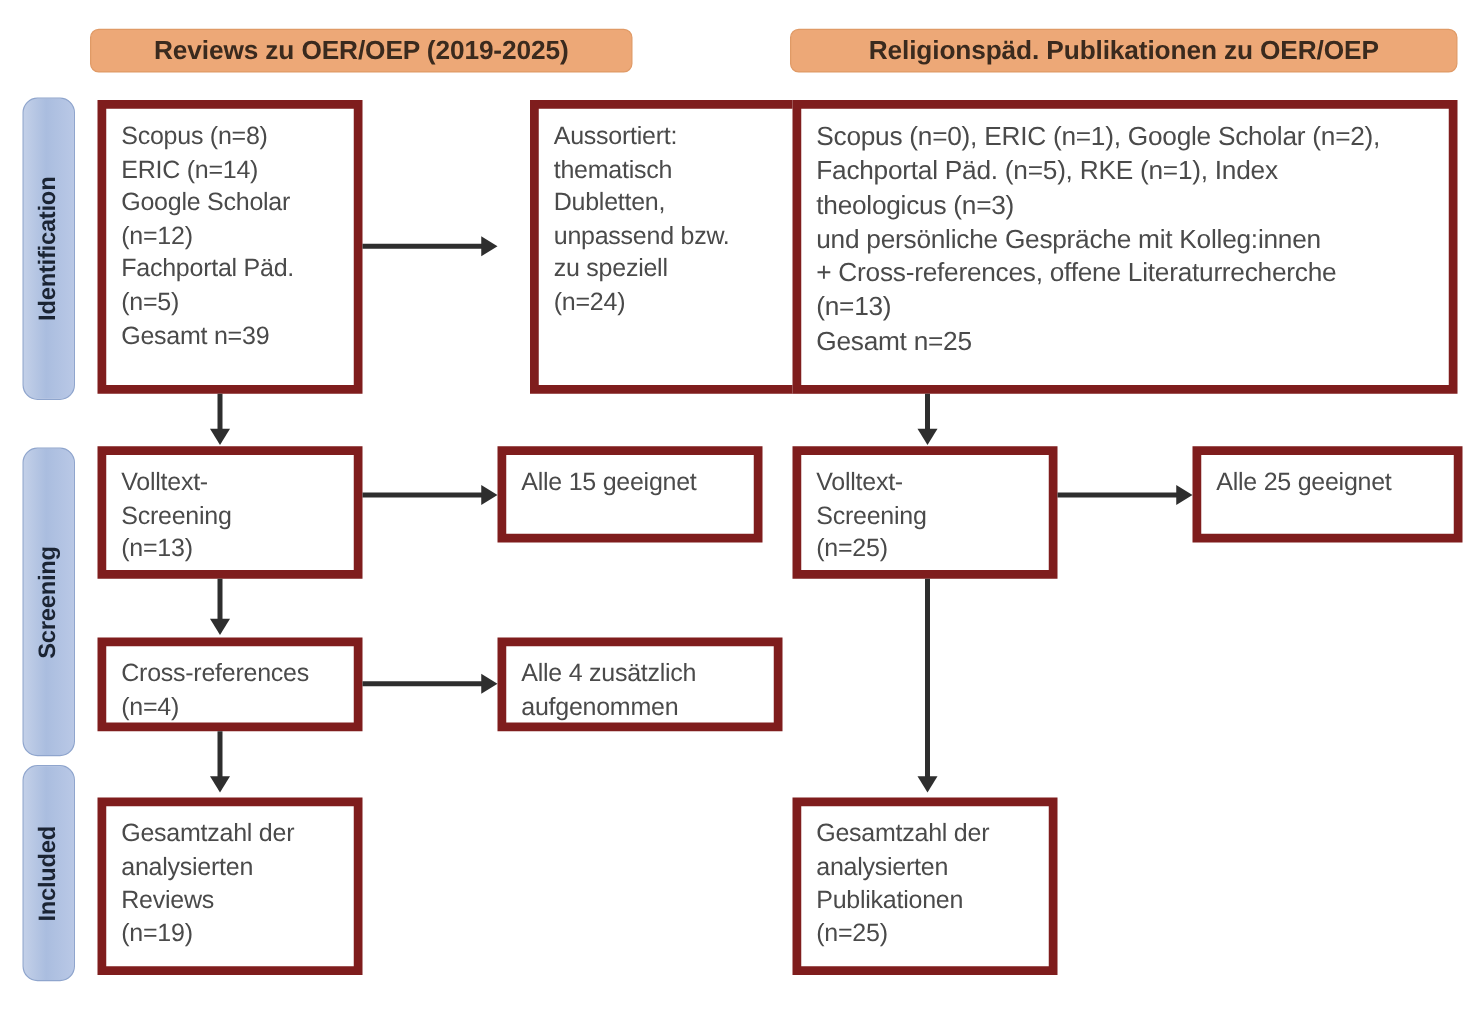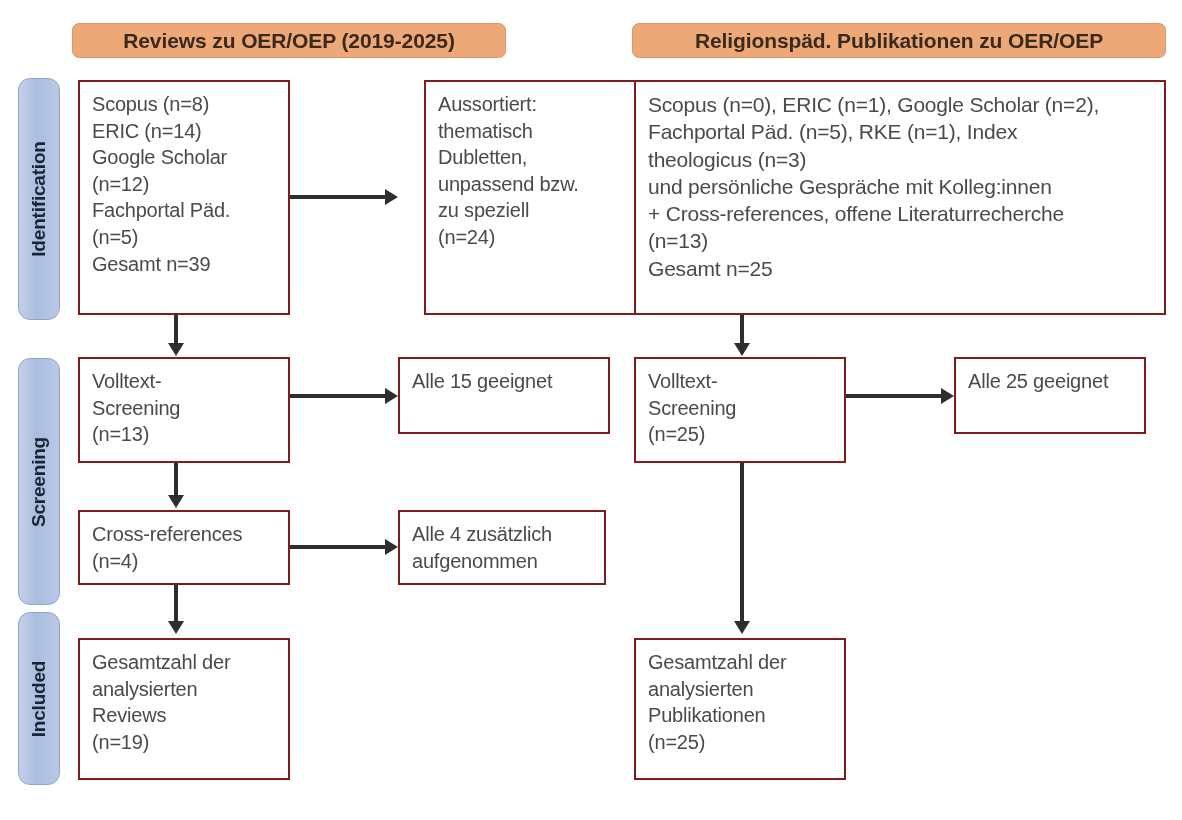--- a/index.html
+++ b/index.html
@@ -59,44 +59,44 @@
     letter-spacing: -0.2px;
   }
   #stage-identification { top: 78px;  height: 242px; }
   #stage-screening      { top: 358px; height: 247px; }
   #stage-included       { top: 612px; height: 173px; }
 
   
   .flow-box {
     position: absolute;
     background: #ffffff;
-    border: 2px solid #7f1d1d;
+    border: 7px solid #7f1d1d;
     box-sizing: border-box;
     padding: 9px 10px 6px 12px;
     color: #4a4a4a;
     font-size: 20px;
     line-height: 1.33;
     letter-spacing: -0.2px;
     overflow: hidden;
   }
   .flow-box .line { display: block; white-space: pre-wrap; }
 
   
   #box-left-sources   { left: 78px;  top: 80px;  width: 212px; height: 235px; }
   #box-left-excluded  { left: 398px; top: 80px;  width: 256px; height: 235px; margin-left: 26px; }
   #box-left-fulltext  { left: 78px;  top: 357px; width: 212px; height: 106px; }
   #box-left-all15     { left: 398px; top: 357px; width: 212px; height: 77px; }
   #box-left-crossref  { left: 78px;  top: 510px; width: 212px; height: 75px; }
-  #box-left-all4      { left: 398px; top: 510px; width: 208px; height: 75px; }
+  #box-left-all4      { left: 398px; top: 510px; width: 228px; height: 75px; }
   #box-left-included  { left: 78px;  top: 638px; width: 212px; height: 142px; }
 
   
   #box-right-sources  { left: 634px; top: 80px;  width: 532px; height: 235px; }
   #box-right-fulltext { left: 634px; top: 357px; width: 212px; height: 106px; }
-  #box-right-all25    { left: 954px; top: 357px; width: 192px; height: 77px; }
+  #box-right-all25    { left: 954px; top: 357px; width: 216px; height: 77px; }
   #box-right-included { left: 634px; top: 638px; width: 212px; height: 142px; }
 
   #box-right-sources { font-size: 21px; line-height: 1.3; }
 
   
   .conn {
     position: absolute;
     background: #2e2e2e;
   }
   .conn-v { width: 4px; }

